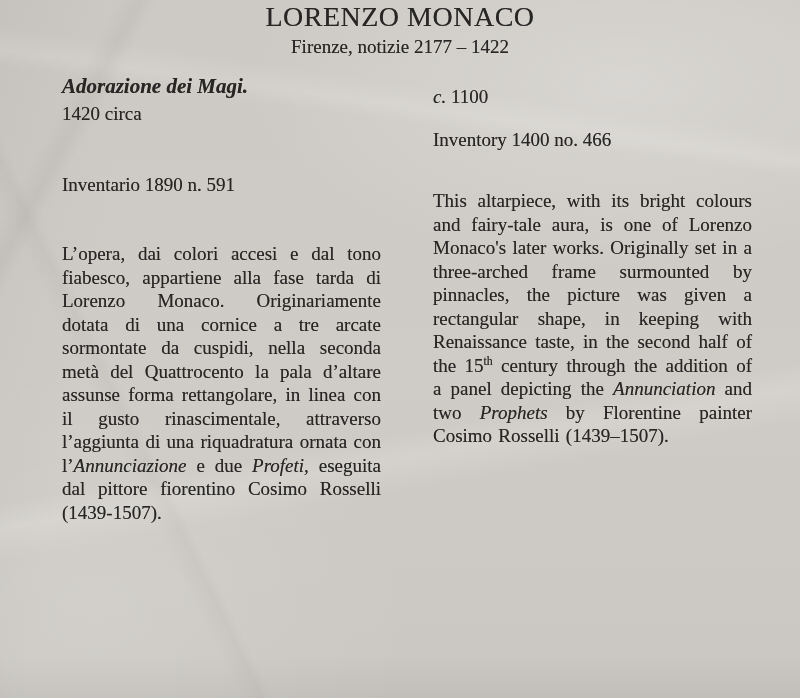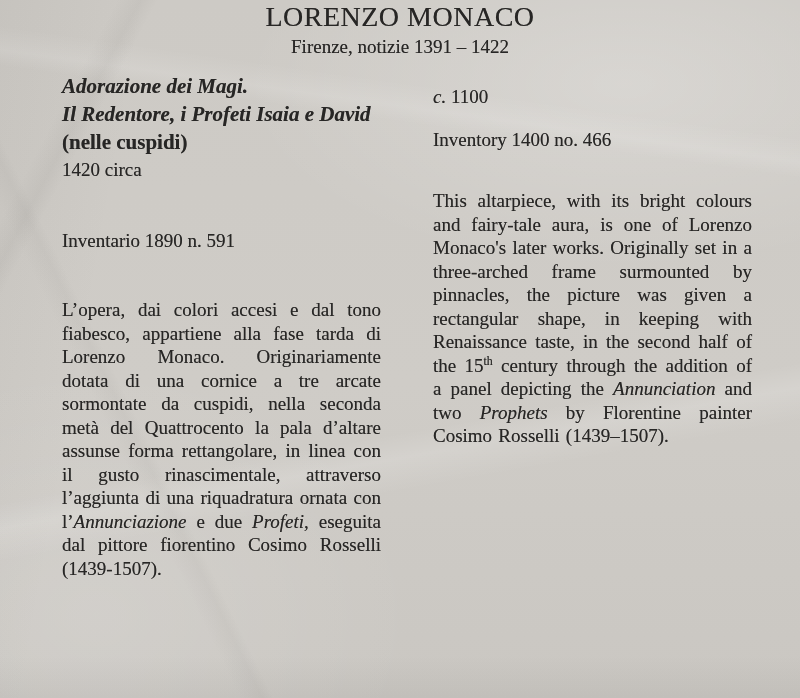--- a/index.html
+++ b/index.html
@@ -97,29 +97,28 @@
     vertical-align: super;
   }
 </style>
 </head>
 <body>
 
 <div class="page">
 
   <div class="header">
     <h1 class="artist-name">LORENZO MONACO</h1>
-    <div class="artist-dates">Firenze, notizie 1391 – 1422</div>
+    <div class="artist-dates">Firenze, notizie 2177 – 1422</div>
   </div>
 
   <div class="columns">
 
     <section class="col col-it">
       <h2 class="work-title">
         <span class="title-line" style="display:block"><span class="s-bolditalic">Adorazione dei Magi.</span></span>
-        <span class="title-rest"><span class="s-bolditalic">Il Redentore, i Profeti Isaia e David</span><span class="s-bold"> (nelle cuspidi)</span></span>
       </h2>
       <div class="work-date"><span class="s-normal">1420 circa</span></div>
       <div class="medium-block">
         <div>Inventario 1890 n. 591</div>
       </div>
       <p class="description"><span class="s-normal">L’opera, dai colori accesi e dal tono fiabesco, appartiene alla fase tarda di Lorenzo Monaco. Originariamente dotata di una cornice a tre arcate sormontate da cuspidi, nella seconda metà del Quattrocento la pala d’altare assunse forma rettangolare, in linea con il gusto rinascimentale, attraverso l’aggiunta di una riquadratura ornata con l’</span><span class="s-italic">Annunciazione</span><span class="s-normal"> e due </span><span class="s-italic">Profeti,</span><span class="s-normal"> eseguita dal pittore fiorentino Cosimo Rosselli (1439-1507).</span></p>
     </section>
 
     <section class="col col-en">
       <div class="work-date"><span class="s-italic">c.</span><span class="s-normal"> 1100</span></div>

